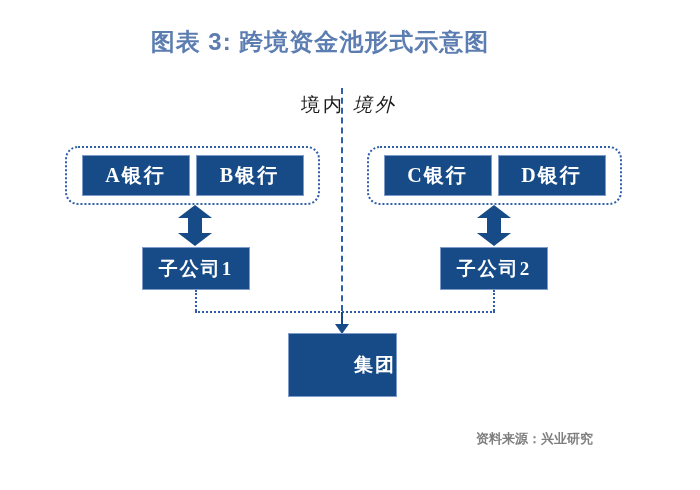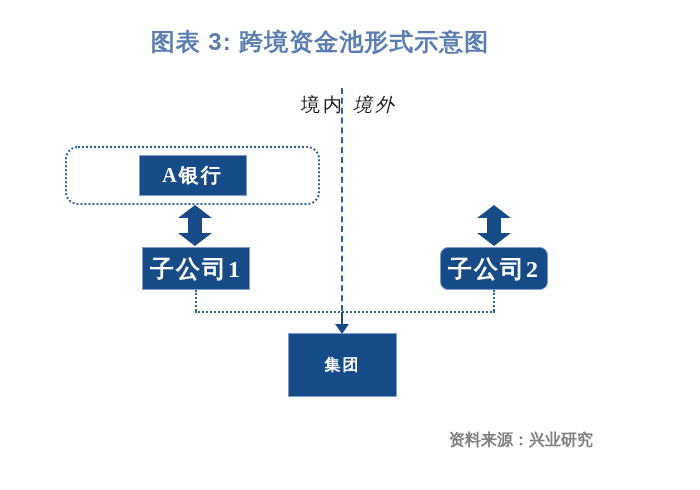--- a/index.html
+++ b/index.html
@@ -59,24 +59,24 @@
     justify-content: center;
     font-weight: bold;
     letter-spacing: 2px;
     box-sizing: border-box;
   }
   .bank { width: 108px; height: 41px; font-size: 20px; }
   .subsidiary {
     position: absolute;
     top: 247px;
     width: 108px; height: 43px;
-    font-size: 24px;
+    font-size: 19px;
   }
   .subsidiary.s1 { left: 142px; }
-  .subsidiary.s2 { left: 440px; border-radius: 8px; }
+  .subsidiary.s2 { left: 440px; }
   .double-arrow {
     position: absolute;
     top: 205px;
     width: 34px; height: 41px;
     color: var(--navy, #164B87);
   }
   .double-arrow.a1 { left: 178px; }
   .double-arrow.a2 { left: 477px; }
   .stub {
     position: absolute;
@@ -103,48 +103,54 @@
     left: 335px; top: 324px;
     width: 0; height: 0;
     border-left: 7px solid transparent;
     border-right: 7px solid transparent;
     border-top: 10px solid var(--navy, #164B87);
   }
   .pool {
     position: absolute;
     left: 288px; top: 333px;
     width: 109px; height: 64px;
-    flex-direction: row;
-    font-size: 16px;
+    flex-direction: column;
+    font-size: 19px;
     line-height: 28px;
+    align-items: flex-end;
   }
   .source {
     position: absolute;
     right: 47px; top: 430px;
     font-family: "Liberation Sans", "DejaVu Sans", sans-serif;
     font-weight: bold;
-    font-size: 16px;
+    font-size: 13px;
     color: var(--source, #7F7F7F);
   }
 </style>
 </head>
 <body>
 
 <div class="canvas">
 
   <div class="title">图表 3: 跨境资金池形式示意图</div>
 
   <div class="region-label domestic">境内</div>
   <div class="region-label overseas">境外</div>
   <div class="divider"></div>
 
   <div class="group left">
     <div class="navybox bank">A银行</div>
+    <div class="navybox bank">B银行</div>
   </div>
 
+  <div class="group right">
+    <div class="navybox bank">C银行</div>
+    <div class="navybox bank">D银行</div>
+  </div>
 
   <svg class="double-arrow a1" viewBox="0 0 34 41" xmlns="http://www.w3.org/2000/svg">
     <path d="M17 0 L34 13 L24 13 L24 28 L34 28 L17 41 L0 28 L10 28 L10 13 L0 13 Z" fill="currentColor"></path>
   </svg>
   <svg class="double-arrow a2" viewBox="0 0 34 41" xmlns="http://www.w3.org/2000/svg">
     <path d="M17 0 L34 13 L24 13 L24 28 L34 28 L17 41 L0 28 L10 28 L10 13 L0 13 Z" fill="currentColor"></path>
   </svg>
 
   <div class="navybox subsidiary s1">子公司1</div>
   <div class="navybox subsidiary s2">子公司2</div>

